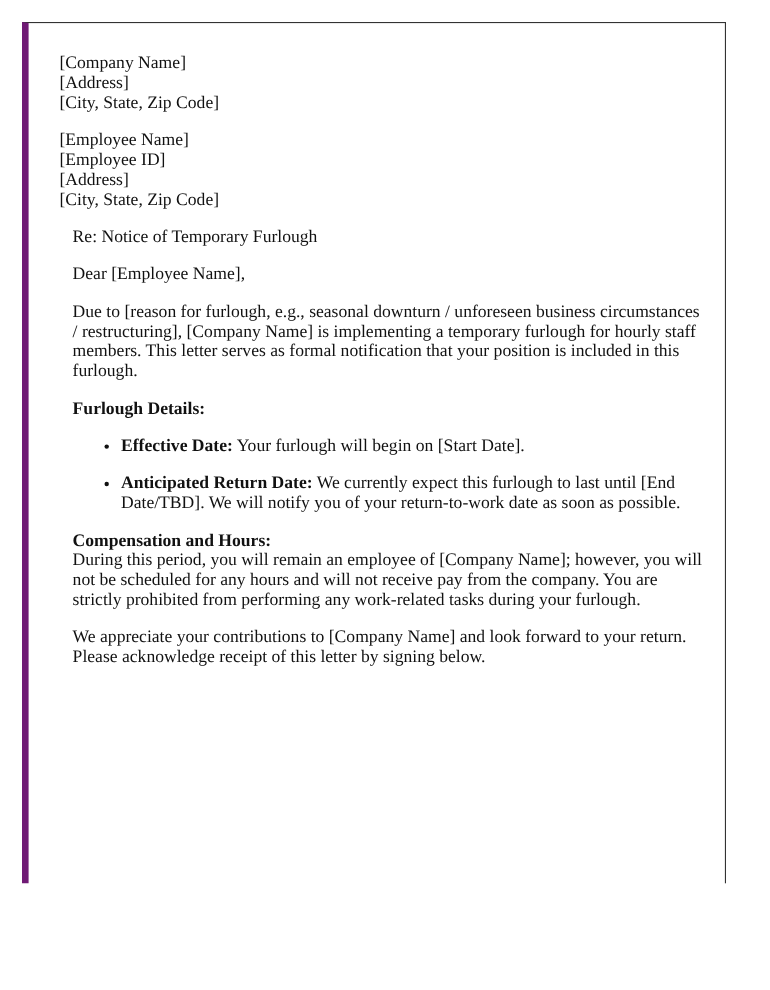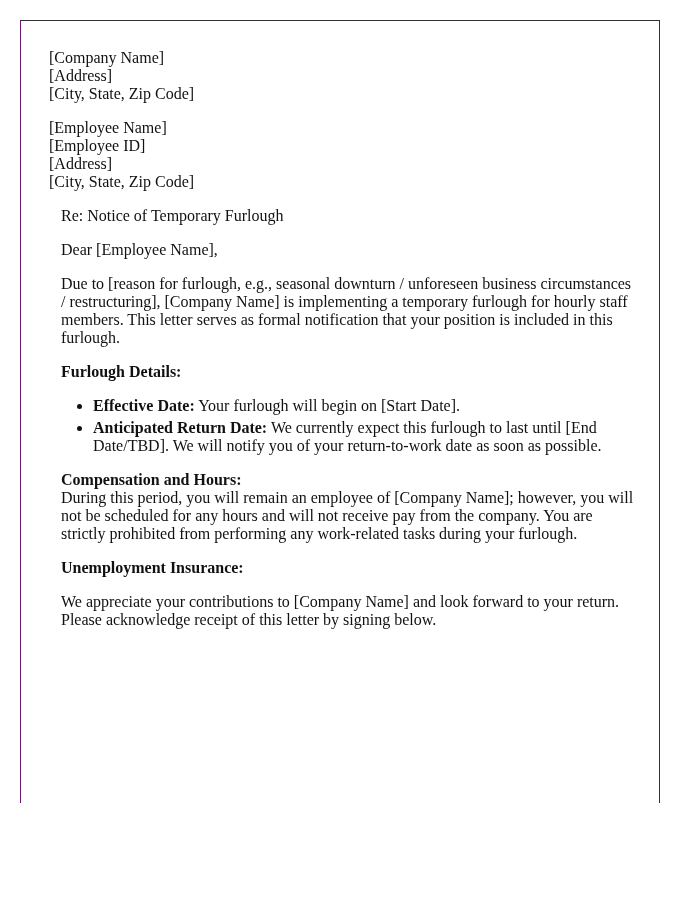--- a/index.html
+++ b/index.html
@@ -16,21 +16,21 @@
       line-height: 18px;
       color: #111111;
       position: relative;
     }
     .page-frame {
       position: absolute;
       left: 20px;
       top: 20px;
       width: 640px;
       height: 783px;
-      border-left: 1px solid #701a75;
+      border-left: 6px solid #701a75;
       border-right: 1px solid #333333;
       border-top: 1px solid #333333;
       box-sizing: border-box;
       overflow: hidden;
     }
     .letter {
       position: absolute;
       left: 28px;
       top: 28px;
       width: 590px;
@@ -47,21 +47,21 @@
     .heading {
       font-weight: bold;
       display: block;
     }
     ul.details {
       margin: 0 0 16px 0;
       padding-left: 40px;
       list-style: disc;
     }
     ul.details li {
-      margin: 4px;
+      margin: 16px;
     }
     ul.details li b {
       font-weight: bold;
     }
   </style>
 </head>
 <body>
 
 <div class="page-frame">
   <div class="letter">
@@ -98,19 +98,18 @@
 
     <p>
       <span class="heading">Compensation and Hours:</span>
       <span>During this period, you will remain an employee of [Company Name]; however, you will not be scheduled for any hours and will not receive pay from the company. You are strictly prohibited from performing any work-related tasks during your furlough.</span>
     </p>
 
     <p>
     </p>
 
     <p>
-      <span class="heading">Unemployment Insurance:</span>
     </p>
 
     <p>We appreciate your contributions to [Company Name] and look forward to your return. Please acknowledge receipt of this letter by signing below.</p>
 
   </div>
 </div>
 
 </body></html>

